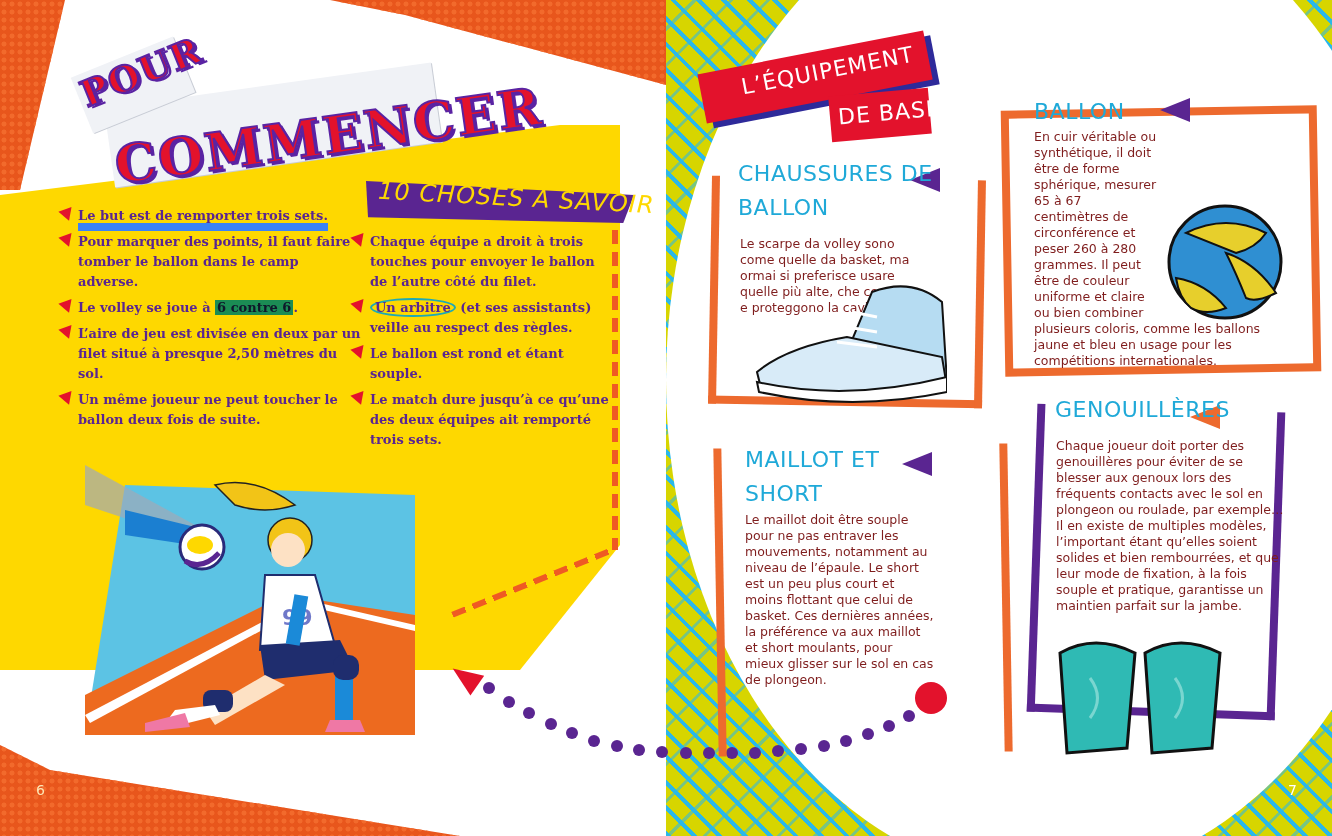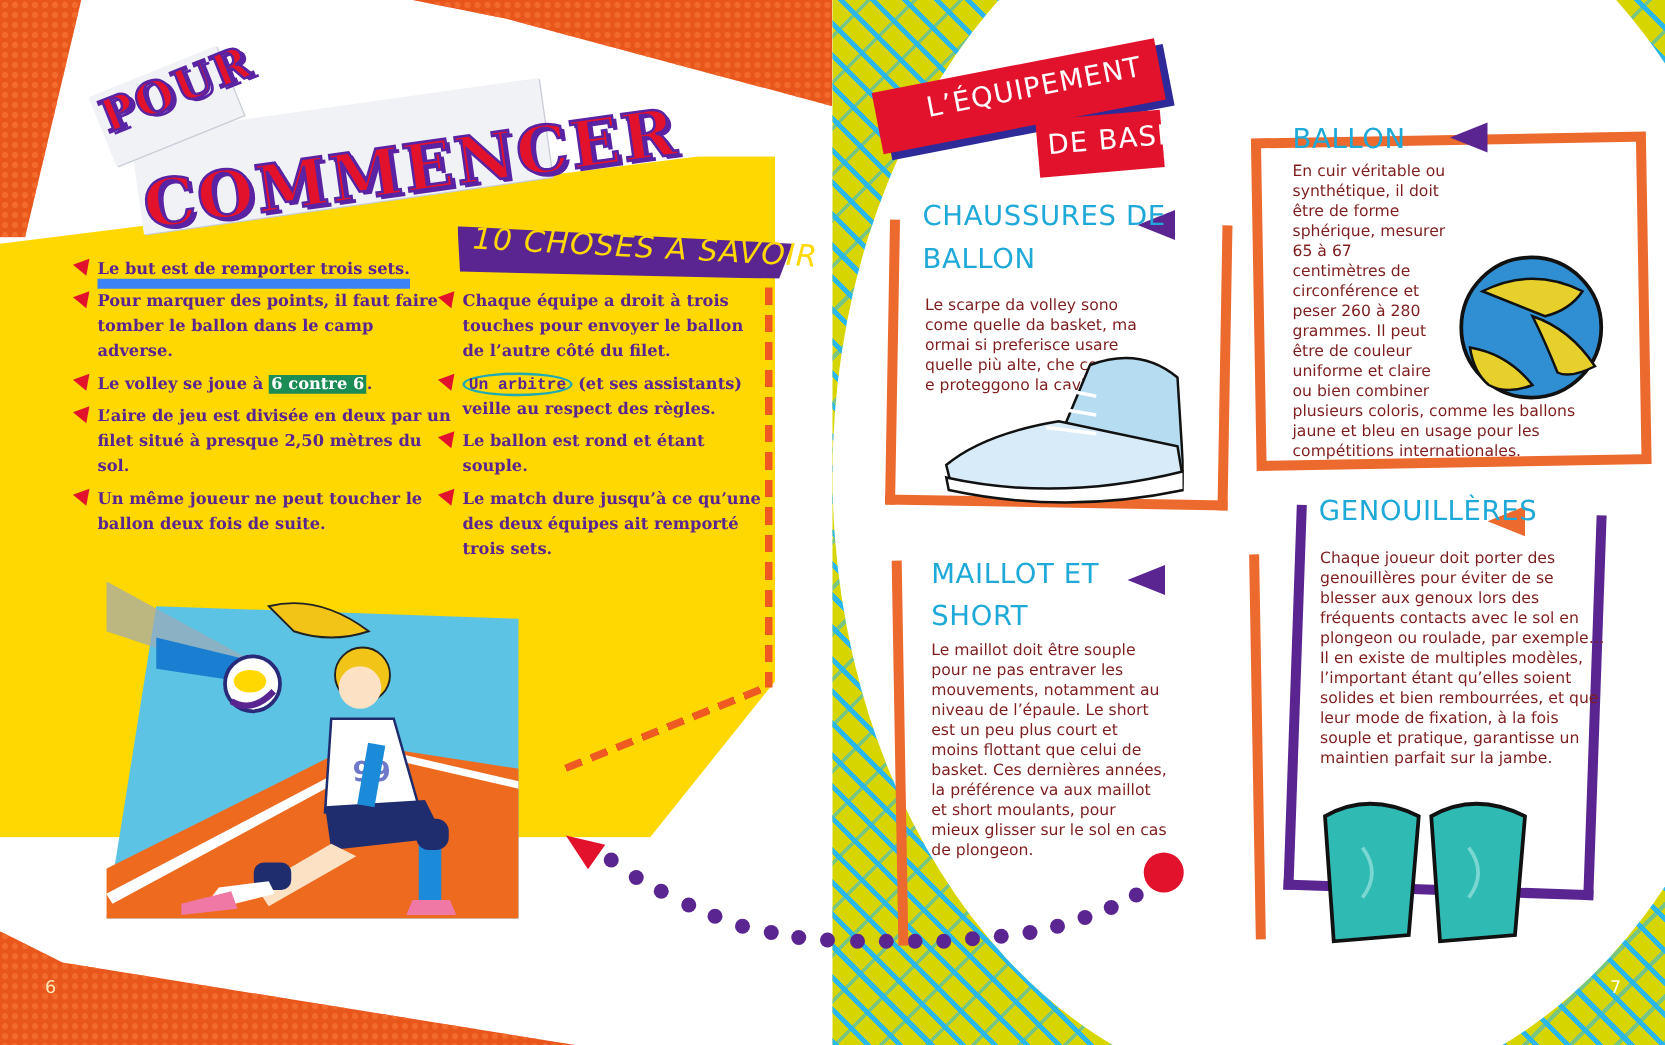--- a/index.html
+++ b/index.html
@@ -23,22 +23,22 @@
 
   #things-banner { position: absolute; left: 366px; top: 175px; width: 268px; height: 48px; background: #5a2591;
     clip-path: polygon(0 6px, 100% 20px, 96% 100%, 2px 88%); }
   #things-title { position: absolute; left: 378px; top: 184px; font-family: "DejaVu Sans", sans-serif; font-size: 24px; color: #fed800; letter-spacing: 1px; font-style: italic; transform: rotate(3deg); }
 
   .facts { position: absolute; font-family: "DejaVu Serif", serif; font-weight: bold; color: #5a2591; font-size: 13px; line-height: 20px; }
   .fact { position: relative; margin-bottom: 6px; }
   .fact .bullet { position: absolute; left: -18px; top: 3px; width: 0; height: 0; border-left: 7px solid transparent; border-right: 7px solid transparent; border-top: 12px solid #e3122c; transform: rotate(-20deg); }
   #facts-left { left: 78px; top: 206px; width: 285px; }
   #facts-right { left: 370px; top: 232px; width: 245px; }
-  .hl-green { background: #1b8c54; color: #ffffff; padding: 0 2px; }
-  .circled { border: 2px solid #1fa9b5; border-radius: 50%; padding: 0 3px; font-family: Liberation Mono, monospace; }
+  .hl-green { background: #1b8c54; color: #0f172a; padding: 0 2px; }
+  .circled { border: 2px solid #1fa9b5; border-radius: 50%; padding: 0 3px; }
   .underline-red { border-bottom: 8px solid #3b82f6; }
 
   #dash-line { position: absolute; left: 612px; top: 230px; width: 6px; height: 320px;
     background: repeating-linear-gradient(to bottom, #ef5a23 0 14px, transparent 14px 22px); }
   #dash-line2 { position: absolute; left: 440px; top: 548px; width: 170px; height: 6px; transform: rotate(-22deg); transform-origin: right center;
     background: repeating-linear-gradient(to right, #ef5a23 0 14px, transparent 14px 22px); }
 
   
   #court { position: absolute; left: 85px; top: 465px; width: 330px; height: 270px; overflow: hidden; }
 

